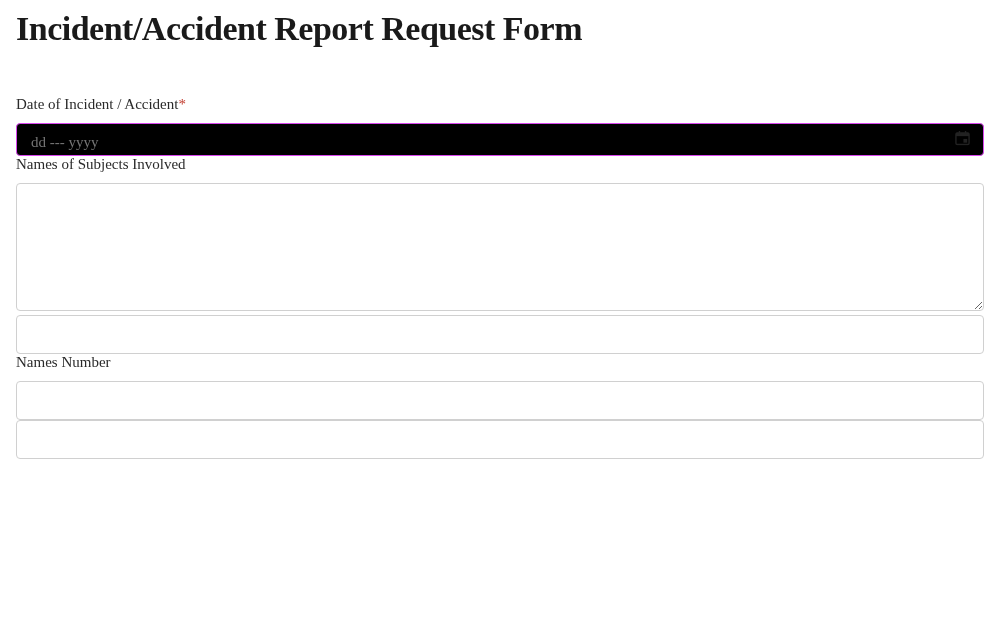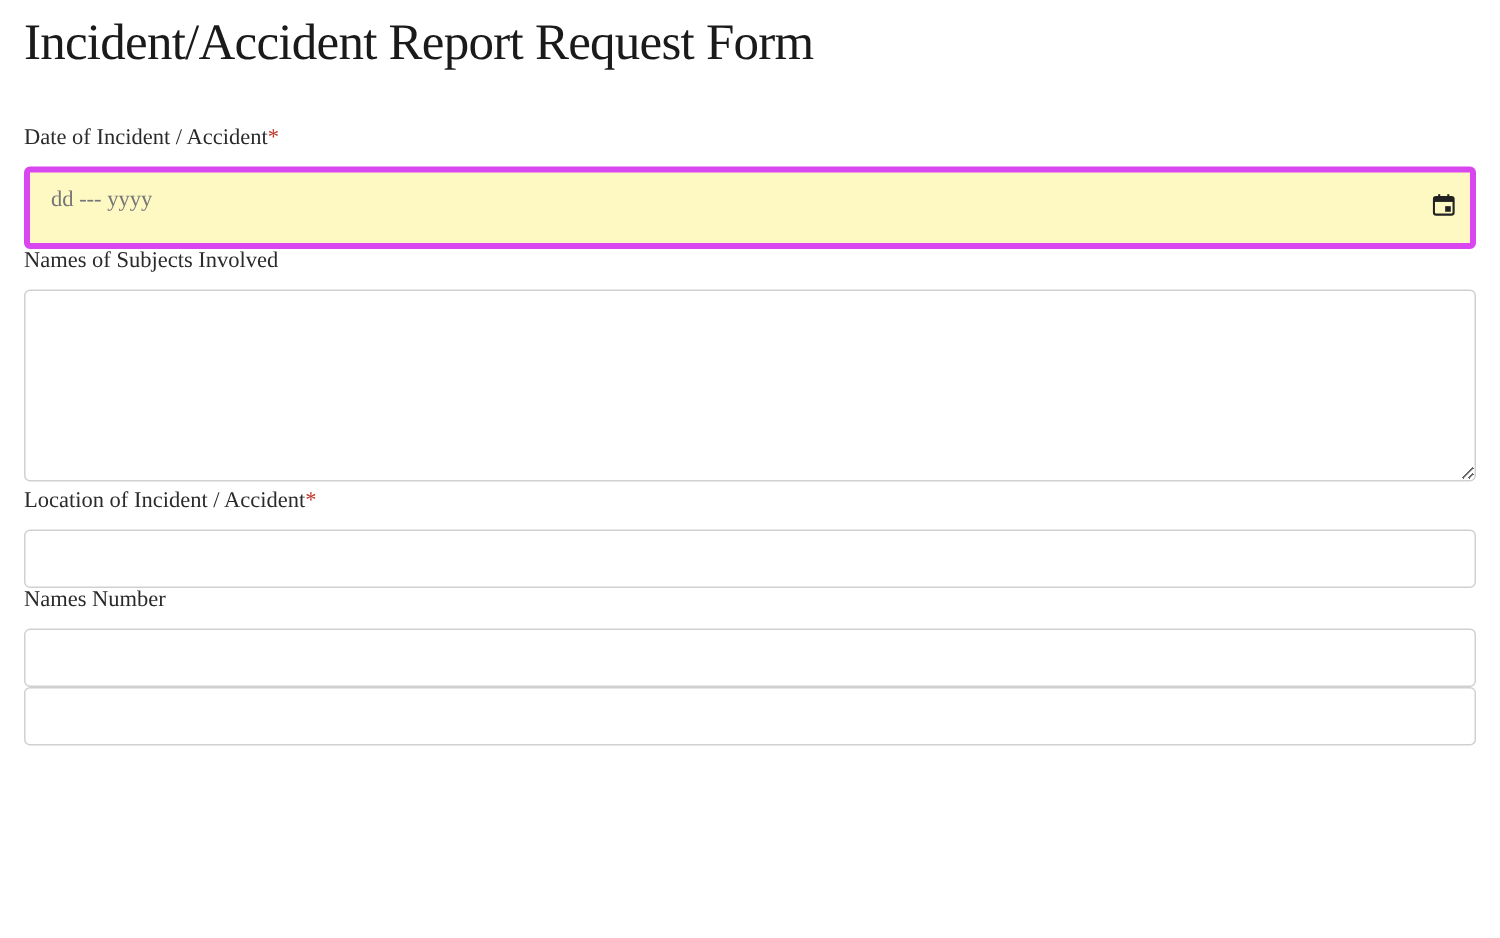--- a/index.html
+++ b/index.html
@@ -8,22 +8,22 @@
       padding: 0;
     }
     body {
       font-family: Georgia, 'Times New Roman', serif;
       background: #ffffff;
       padding: 10px 16px;
       color: #1a1a1a;
     }
     h1 {
       font-size: 34px;
-      font-weight: 400;
-      margin-bottom: 36px;
+      font-weight: 700;
+      margin-bottom: 48px;
       letter-spacing: -0.5px;
     }
     .form-group {
     }
     .form-label {
       display: block;
       font-size: 15px;
       margin-bottom: 10px;
       color: #2a2a2a;
     }
@@ -39,27 +39,27 @@
       font-family: inherit;
       color: #333;
       background: #fff;
     }
     .date-wrapper {
       position: relative;
       width: 100%;
     }
     .date-input {
       width: 100%;
-      border: 4px solid #d946ef;
+      border: 1px solid #d946ef;
       border-radius: 4px;
-      padding: 10px 40px 20px 14px;
+      padding: 10px 40px 4px 14px;
       font-size: 15px;
       font-family: inherit;
       color: #888;
-      background: #fef9c3;
+      background: #000000;
       cursor: pointer;
     }
     .calendar-icon {
       position: absolute;
       right: 14px;
       top: 50%;
       transform: translateY(-50%);
       pointer-events: none;
     }
     .form-textarea {
@@ -96,23 +96,20 @@
     </span>
   </div>
 </div>
 
 <div class="form-group">
   <label class="form-label">Names of Subjects Involved</label>
   <textarea class="form-textarea" style=""></textarea>
 </div>
 
 <div class="form-group">
-  <label class="form-label">
-    <span>Location of Incident / Accident</span><span class="required-mark">*</span>
-  </label>
   <input type="text" class="form-input" style="">
 </div>
 
 <div class="form-group">
   <label class="form-label">Names Number</label>
   <input type="text" class="form-input" style="">
 </div>
 
 <div class="form-group">
   <input type="text" class="form-input" style="">

